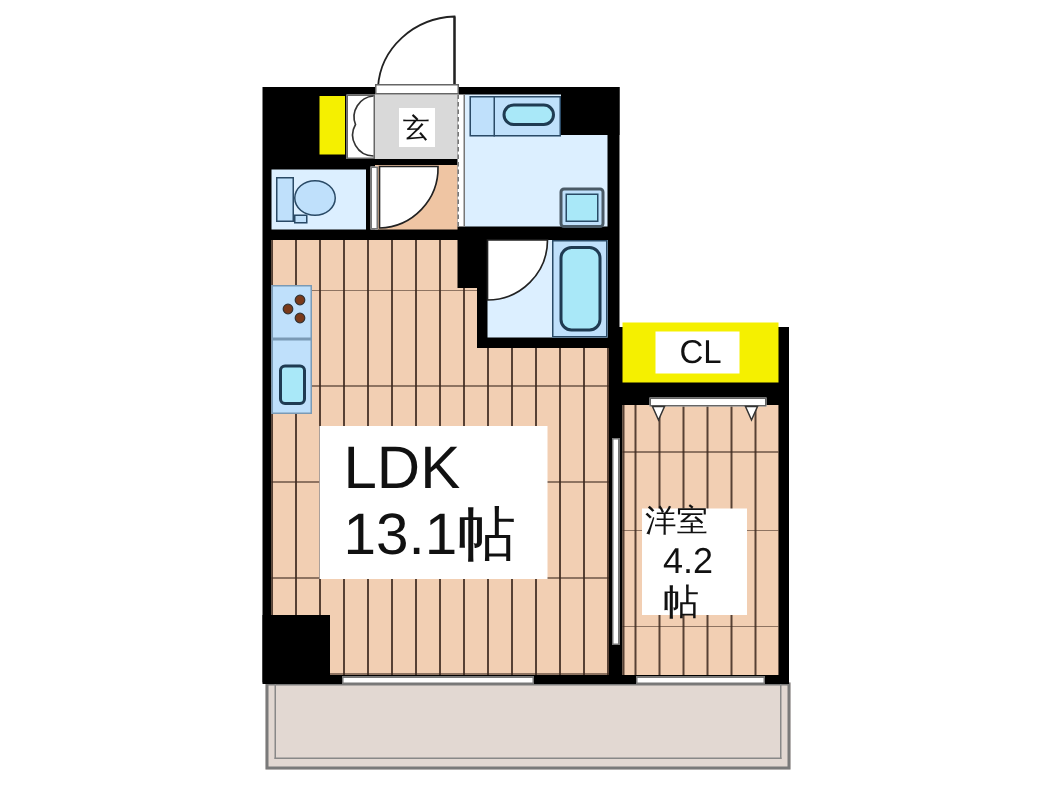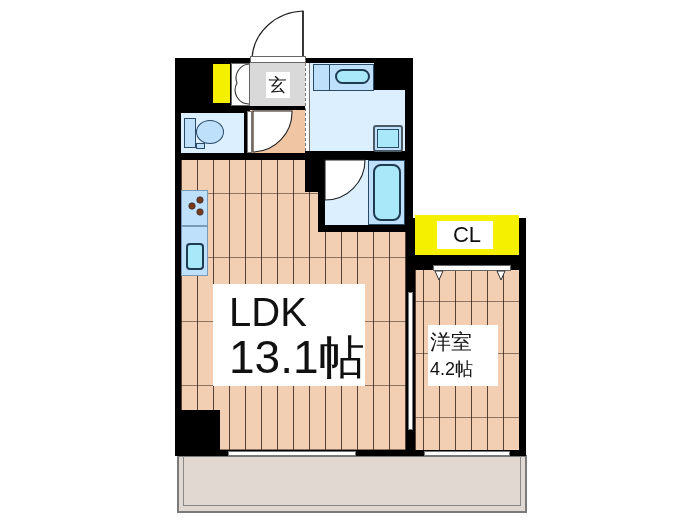--- a/index.html
+++ b/index.html
@@ -105,22 +105,22 @@
 <svg style="left:0;top:0;width:700px;height:525px;">
   <circle cx="200" cy="200" r="3.2" fill="#7a3a1a" stroke="#333" stroke-width=".8"></circle>
   <circle cx="192" cy="206" r="3.2" fill="#7a3a1a" stroke="#333" stroke-width=".8"></circle>
   <circle cx="200" cy="212" r="3.2" fill="#7a3a1a" stroke="#333" stroke-width=".8"></circle>
 </svg>
 <div class="abs fixture" style="left:181px;top:226px;width:27px;height:50px;background:#bfe0fb;border:1px solid #7a9ab5;"></div>
 <div class="abs tub" style="left:186px;top:243px;width:18px;height:27px;border-radius:4px;"></div>
 
 <div class="abs label-box" style="left:213px;top:284px;width:152px;height:102px;padding-left:16px;">
   <span style="font-family:'Liberation Sans',sans-serif;font-size:40px;line-height:44px;">LDK</span>
-  <span style="font-family:'Liberation Sans',sans-serif;font-size:46px;line-height:46px;">13.1帖</span>
+  <span style="font-family:'Liberation Sans',sans-serif;font-size:39px;line-height:46px;">13.1帖</span>
 </div>
 
-<div class="abs label-box" style="left:428px;top:325px;width:70px;height:61px;padding-left:2px;">
+<div class="abs label-box" style="left:428px;top:339px;width:70px;height:71px;padding-left:2px;">
   <span style="font-size:21px;line-height:27px;">洋室</span>
-  <span style="font-family:'Liberation Sans',sans-serif;font-size:18px;line-height:27px;">4.2帖</span>
+  <span style="font-family:'Liberation Sans',sans-serif;font-size:24px;line-height:27px;margin-left:12px;">4.2帖</span>
 </div>
 
 <div class="abs" style="left:228px;top:451px;width:128px;height:5px;background:#fff;border:1px solid #777;"></div>
 <div class="abs" style="left:424px;top:451px;width:86px;height:5px;background:#fff;border:1px solid #777;"></div>
 
 </body></html>

